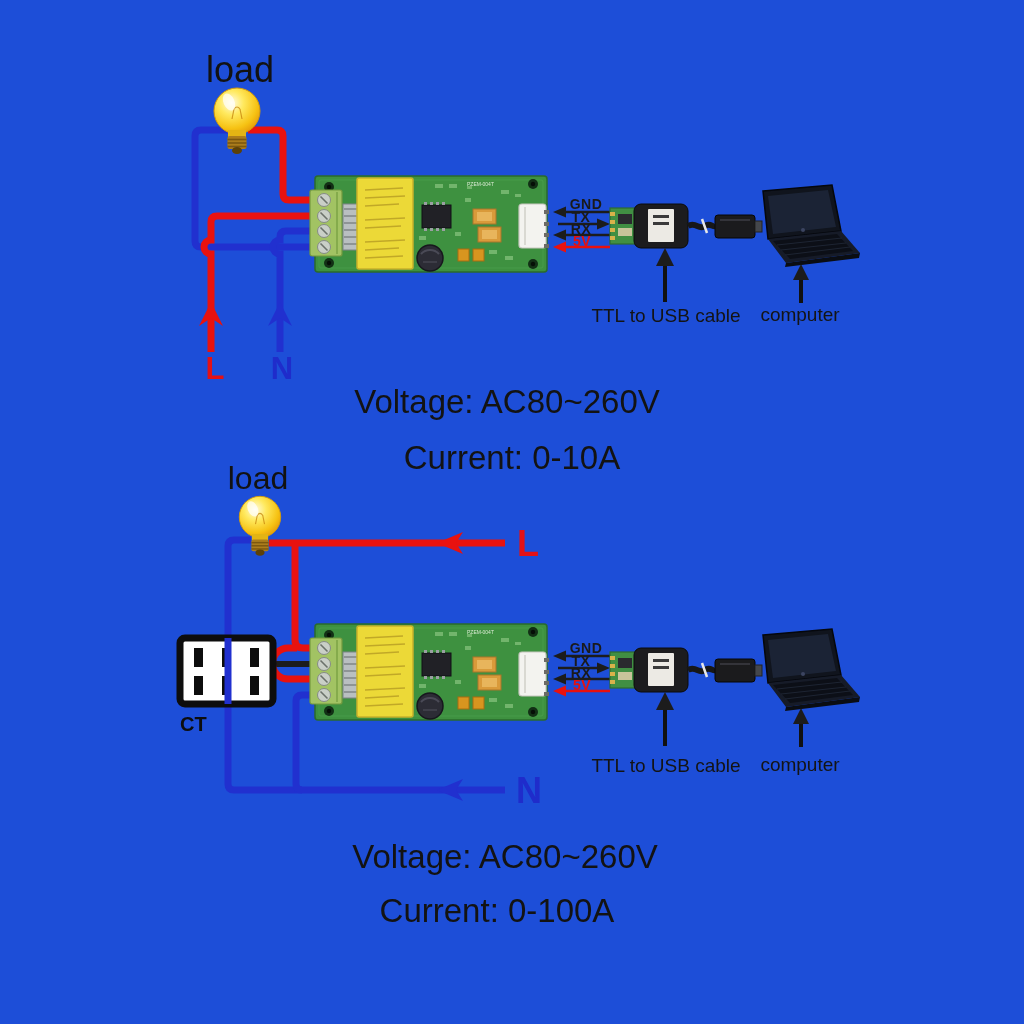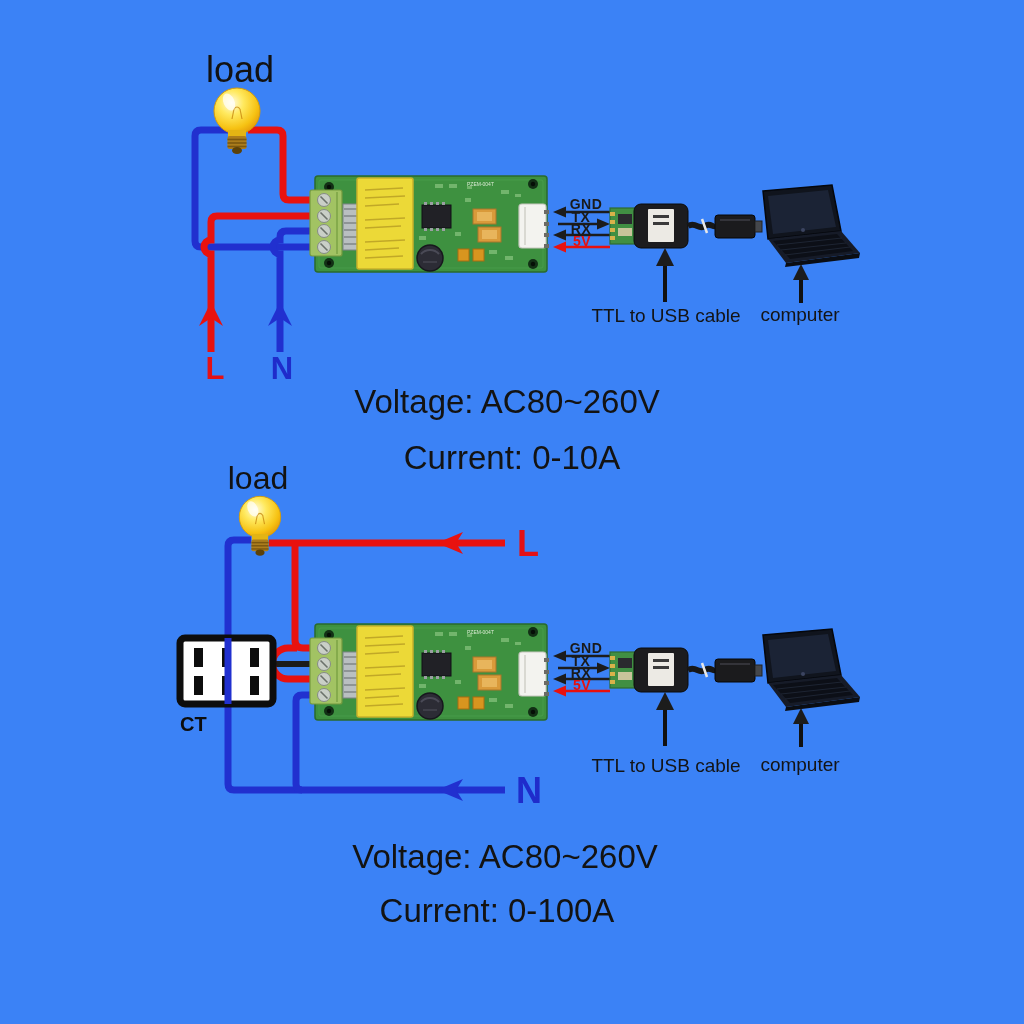--- a/index.html
+++ b/index.html
@@ -1,16 +1,16 @@
 <!DOCTYPE html>
 <html><head>
 <meta charset="utf-8">
 <style>
   html,body{margin:0;padding:0;background:#fff;}
-  .canvas{position:relative;width:1024px;height:1024px;background:#3b82f6;overflow:hidden;}
+  .canvas{position:relative;width:1024px;height:1024px;background:#1d4ed8;overflow:hidden;}
   svg{display:block;}
   svg text{font-family:"Liberation Sans","DejaVu Sans",sans-serif;}
   .t-load{font-size:36px;fill:#121212;}
   .t-load-sm{font-size:32px;fill:#121212;}
   .t-spec{font-size:33px;fill:#131313;font-weight:500;}
   .t-ln{font-weight:bold;}
   .t-ln.red{fill:#e31116;}
   .t-ln.blue{fill:#1f2ccb;}
   .t-pin{font-size:14px;font-weight:bold;fill:#1a1a1a;letter-spacing:.5px;}
   .t-pin.red{fill:#e8100e;}

